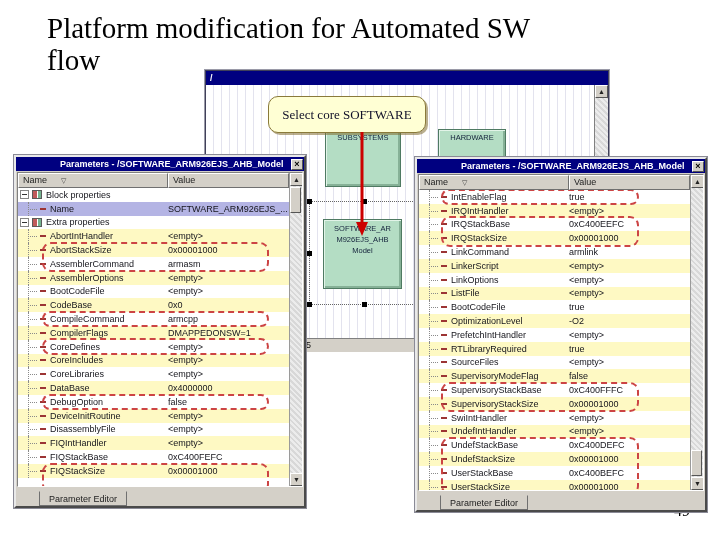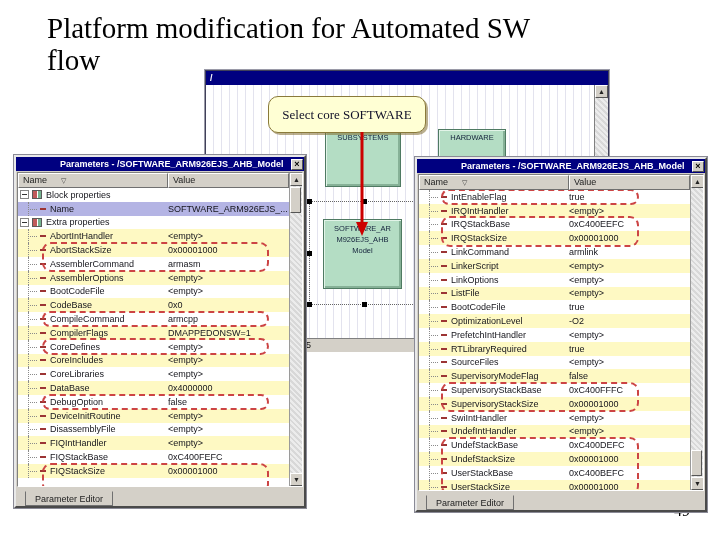--- a/index.html
+++ b/index.html
@@ -144,21 +144,21 @@
   }
 
   .p-scroll { width:13px; flex:0 0 13px; display:flex; flex-direction:column;
     background:repeating-linear-gradient(45deg,#ececec 0 2px,#d8d8d8 2px 4px);
     border-left:1px solid #9a9a9a; }
   .p-track { flex:1; position:relative; }
   .p-thumb { position:absolute; left:0; width:11px; height:26px; background:#d4d0c8;
     border:1px solid; border-color:#fff #555 #555 #fff; }
   .thumb-top { top:1px; } .thumb-bottom { bottom:1px; }
 
-  .p-tabrow { flex:0 0 16px; padding-left:9px; }
+  .p-tabrow { flex:0 0 16px; padding-left:23px; }
   .p-tab {
     display:inline-block; height:15px; padding:0 9px; background:#d4d0c8;
     border:1px solid #707070; border-top:1px solid #d4d0c8;
     font-size:9px; line-height:14px; color:#222;
   }
 </style>
 </head>
 <body>
 
 <div class="slide-title">

